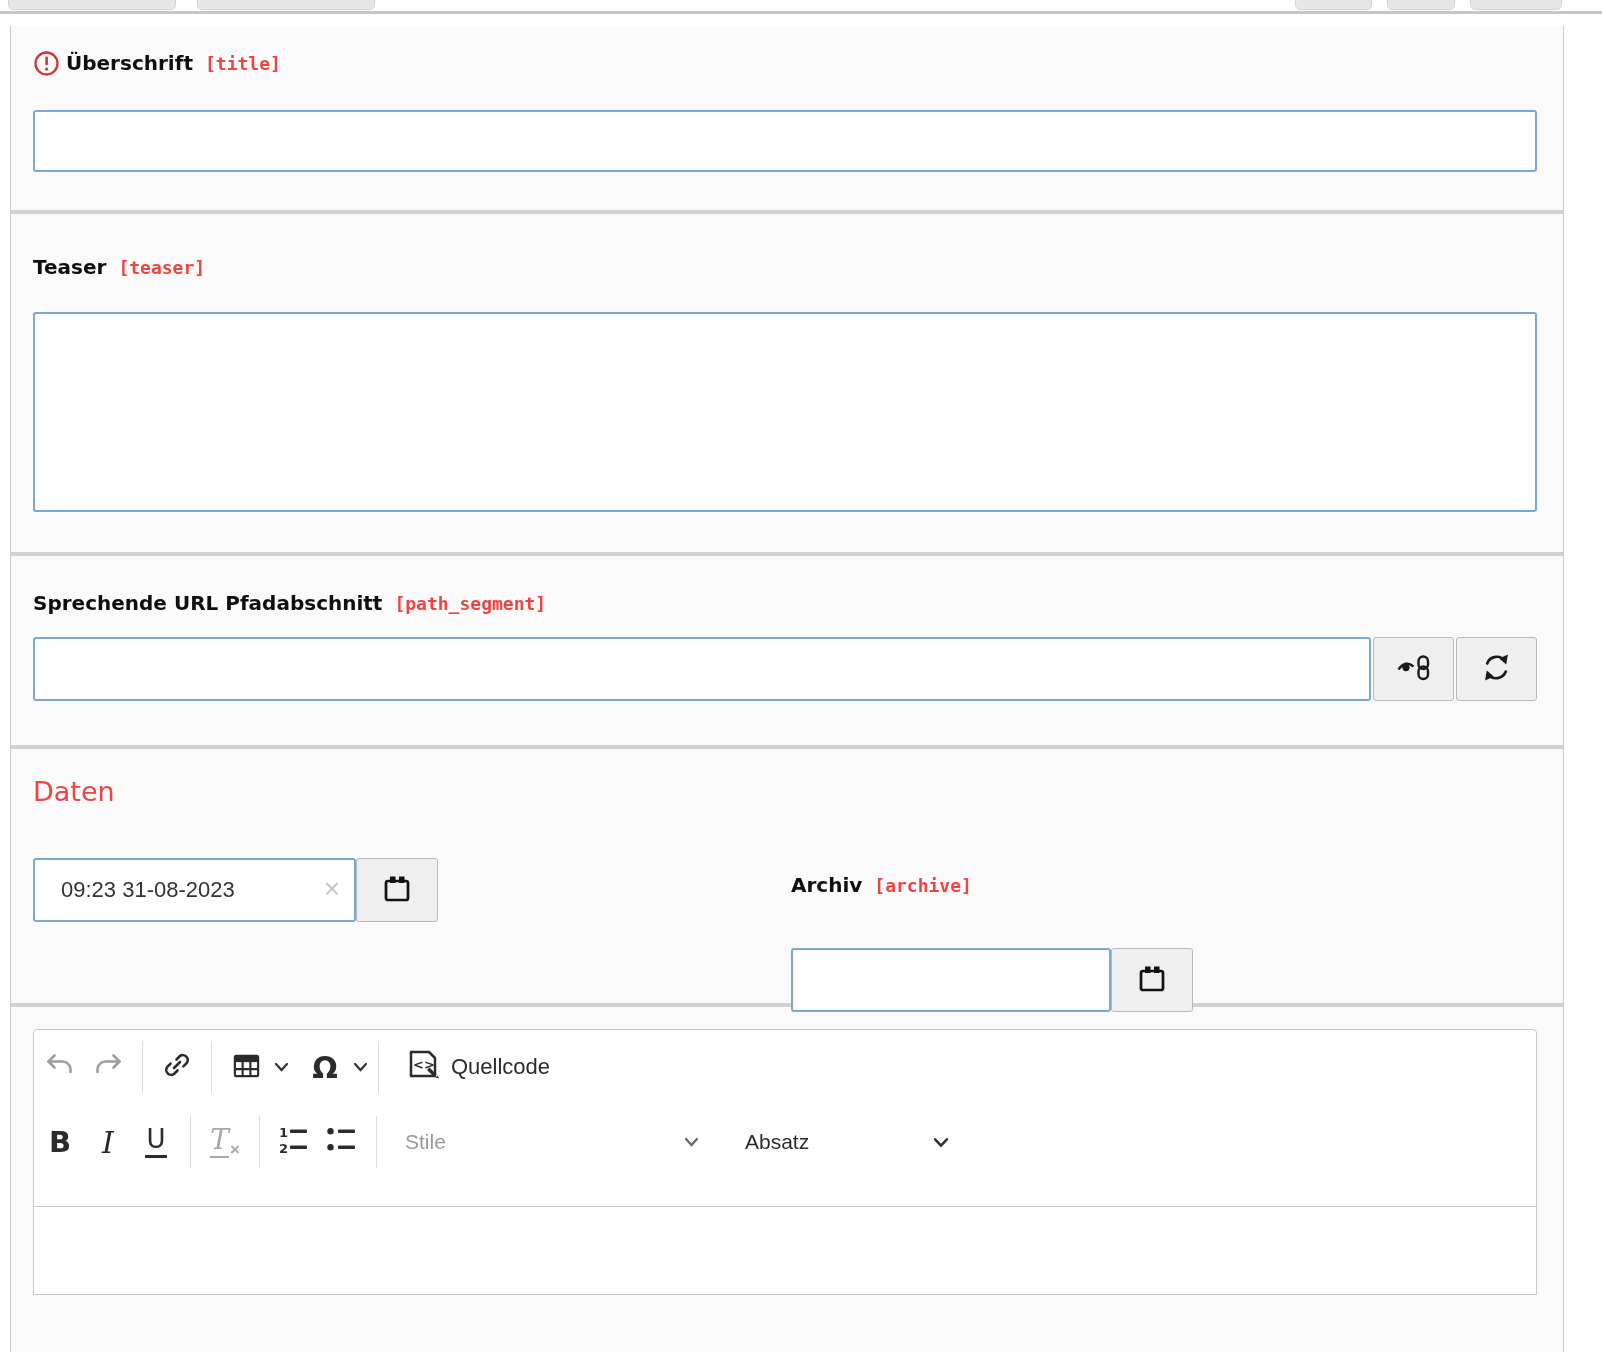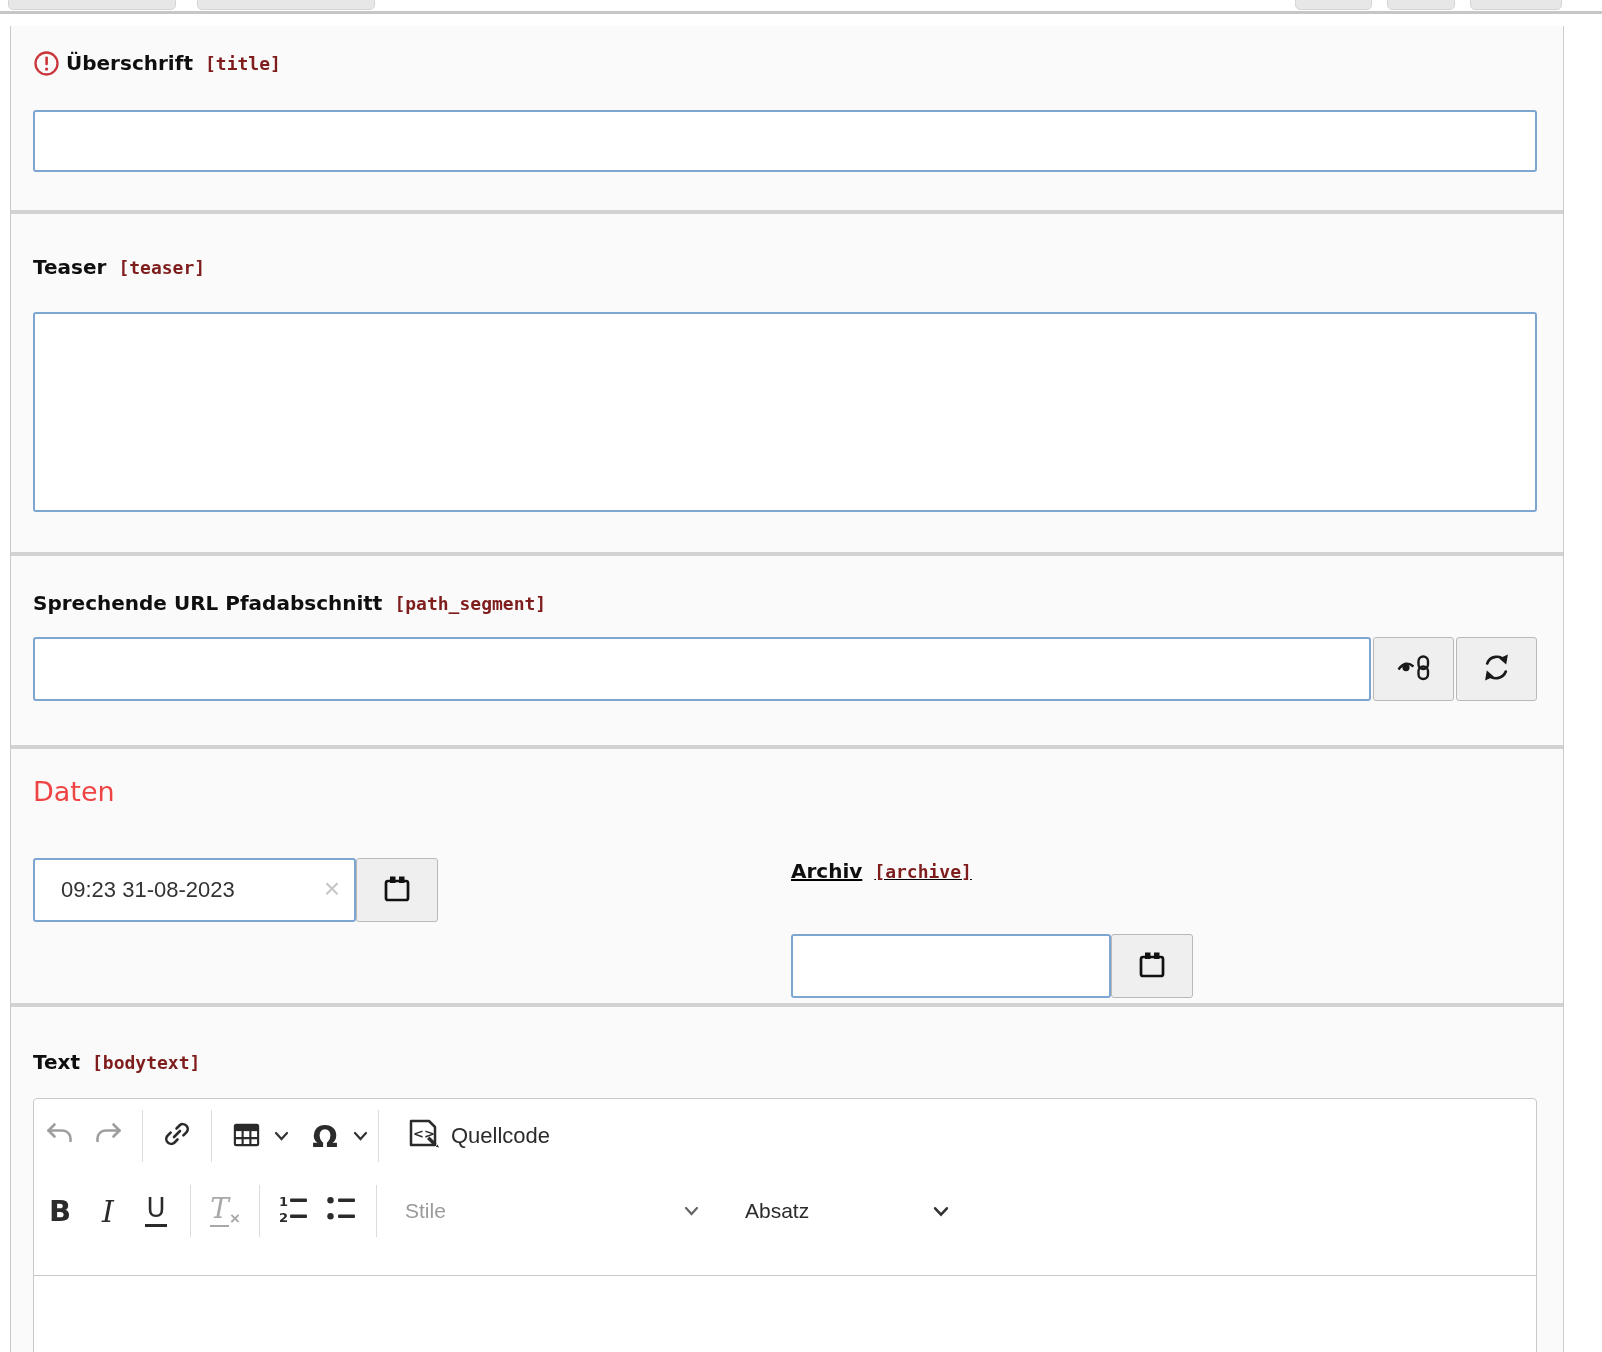--- a/index.html
+++ b/index.html
@@ -26,21 +26,21 @@
   .sec-slug    { height:193px; }
   .sec-teaser  { height:342px; }
   .sec-daten   { height:258px; }
   .sec-text    { border-bottom:none; flex:1; }
 
   .field-label { display:flex; align-items:center; line-height:27px;
                  font-family:"DejaVu Sans", sans-serif; font-weight:bold;
                  font-size:20px; color:#0f0f0f; }
   .field-label .lbl { margin-left:4px; }
   .tag { font-family:"DejaVu Sans Mono", monospace; font-weight:bold;
-         font-size:18px; color:#7f1d1d; margin-left:12px; }
+         font-size:18px; color:#ef4444; margin-left:12px; }
   .warn { display:inline-flex; margin-right:2px; }
 
   .input { background:#fff; border:2px solid #7ea6d3; border-radius:3px;
            font-family:"Liberation Sans", sans-serif; font-size:22px; color:#333;
            outline:none; }
 
   
   .sec-title .field-label { margin-top:24px; }
   .title-input { display:block; width:100%; height:62px; margin-top:33px; padding:0 18px; }
 
@@ -54,21 +54,21 @@
 
   
   .sec-teaser .field-label { margin-top:40px; }
   .teaser-area { display:block; width:100%; height:200px; margin-top:31px;
                  padding:12px 18px; resize:none; }
 
   
   .daten-heading { margin-top:26px; font-size:27px; line-height:34px; color:#ef4444;
                    font-family:"DejaVu Sans", sans-serif; }
   .daten-cols { position:relative; margin-top:30px; }
-  .daten-col2 { position:absolute; left:758px; top:0;text-decoration:underline; }
+  .daten-col2 { position:absolute; left:758px; top:14px; }
   .dt-group { display:flex; margin-top:49px; }
   .dt-wrap { position:relative; width:323px; height:64px; }
   .dt-wrap .input { width:100%; height:100%; padding:0 34px 0 26px; }
   .archiv-wrap { width:320px; }
   .clear-x { position:absolute; right:16px; top:50%; transform:translateY(-54%);
              font-size:28px; color:#c6c6c6; cursor:pointer; line-height:1; }
   .cal-btn { width:82px; height:64px; background:#efefef; border:1px solid #b9b9b9;
              border-radius:3px; display:flex; align-items:center; justify-content:center;
              cursor:pointer; }
 
@@ -212,24 +212,20 @@
                   <rect x="18" y="3.5" width="5.5" height="6.5" fill="#111"></rect>
                 </svg>
               </span>
             </button>
           </div>
         </div>
       </div>
     </div>
 
     <div class="sec sec-text">
-      <div class="field-label">
-        <span>Text</span>
-        <span class="tag">[bodytext]</span>
-      </div>
 
       <div class="editor">
         <div class="toolbar">
 
           <div class="tb-row tb-row1">
             <div class="tbtn dis">
               <span>
                 <svg width="32" height="32" viewBox="0 0 32 32">
                   <g fill="none" stroke="currentColor" stroke-width="2.6" stroke-linecap="round" stroke-linejoin="round">
                     <path d="M10.5 6.5 L4.5 12.5 L10.5 18.5"></path>

